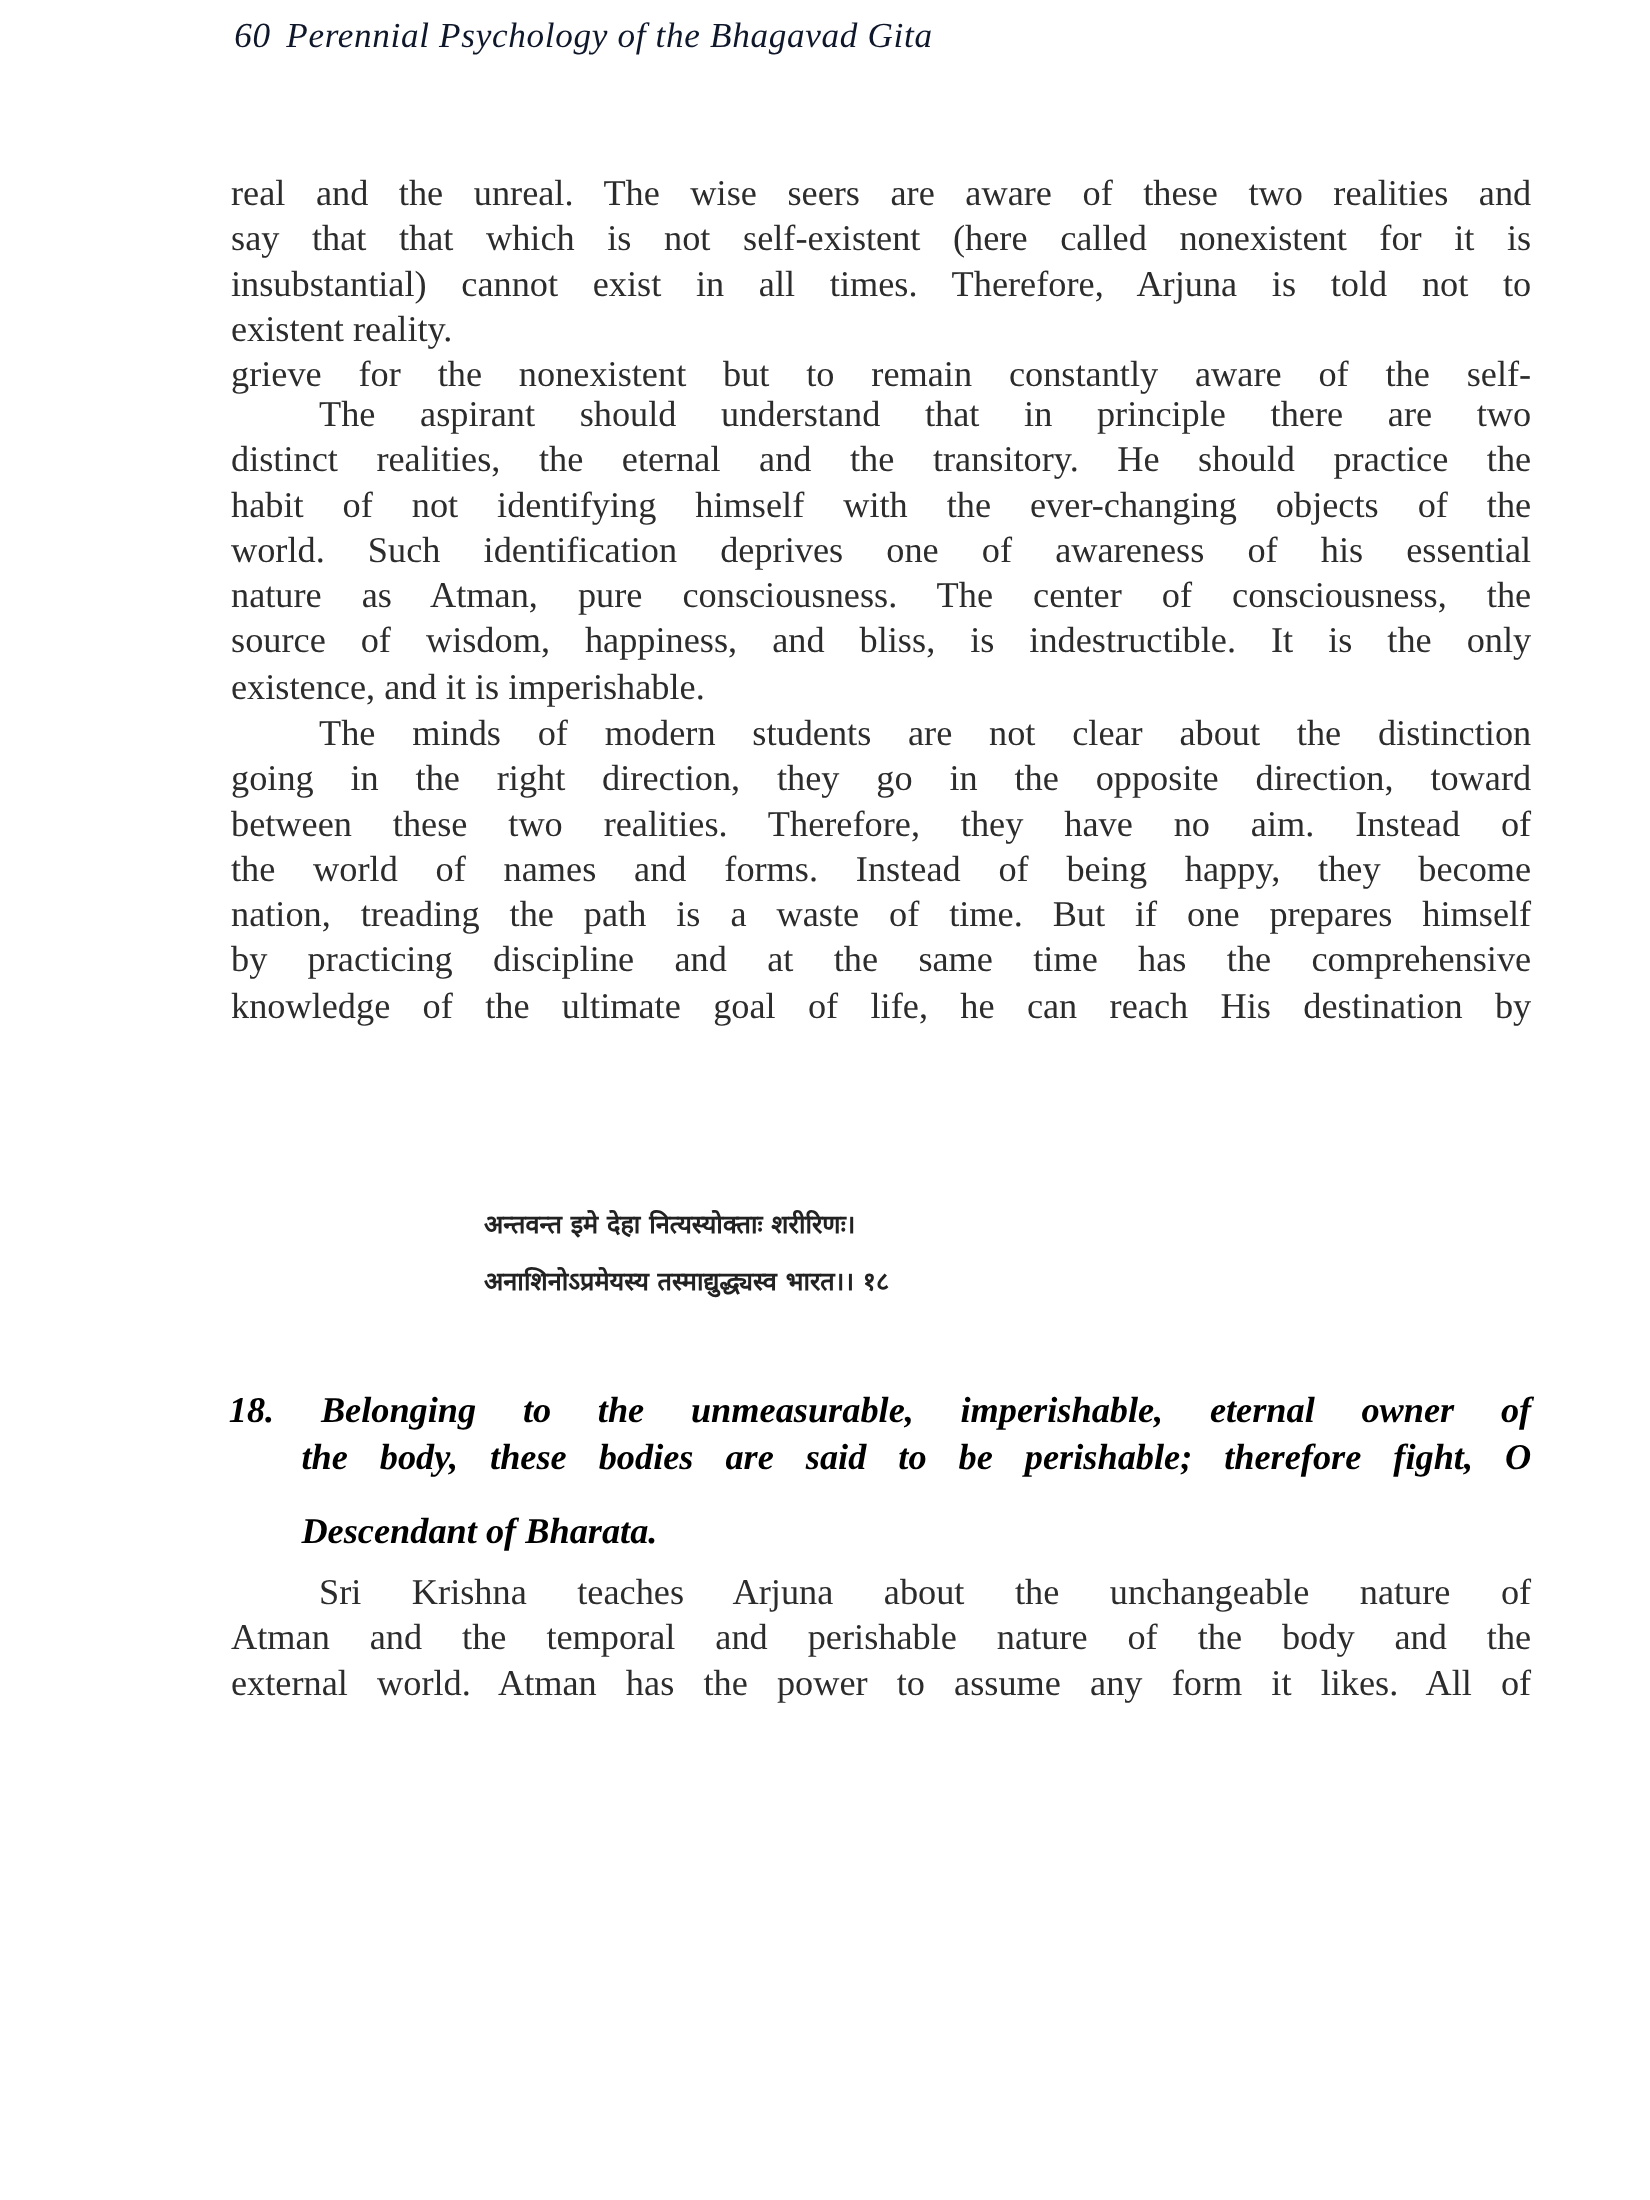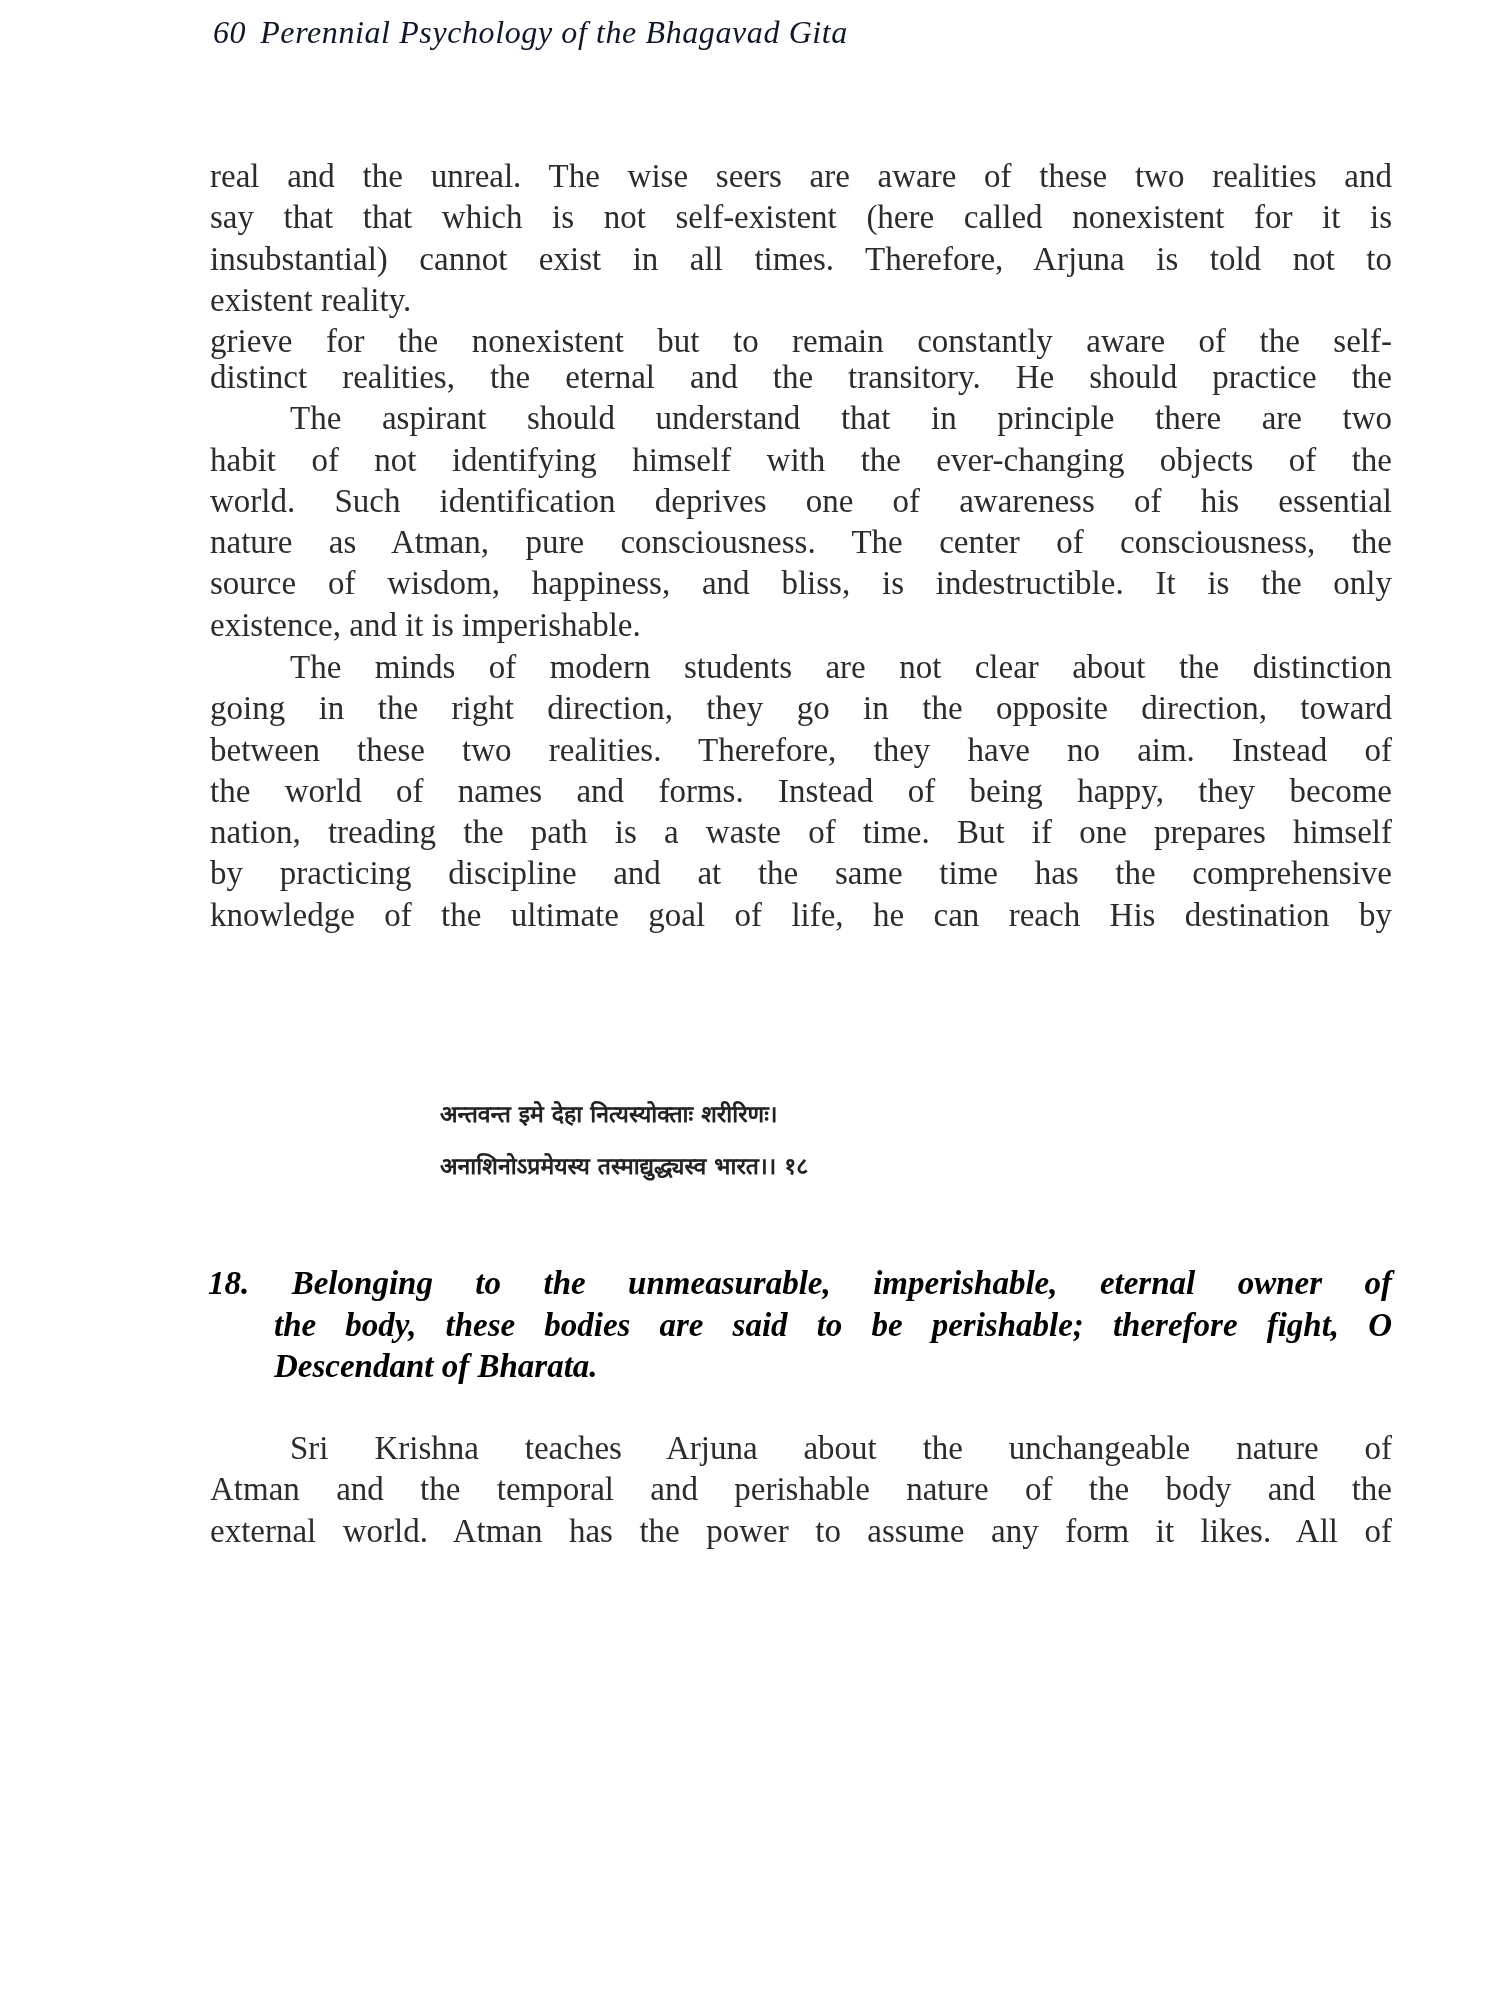--- a/index.html
+++ b/index.html
@@ -33,41 +33,41 @@
     font-family: "DejaVu Sans", sans-serif; font-weight: bold;
     font-size: 23px; line-height: 52px; color: #222; white-space: nowrap;
   }
   .verse .vline { display: block; }
   .translation {
     position: absolute; left: 208px; top: 1263px; width: 1184px;
     font-size: 33px; line-height: 41.5px; font-weight: bold; font-style: italic; color: #000000;
   }
   .translation .tline { display: block; white-space: nowrap; text-align: justify; text-align-last: justify; }
   .translation .tline.cont { padding-left: 66px; }
-  .translation .tline.last { text-align-last: left; }
+  .translation .tline.last { text-align-last: left; margin-top: 27px; }
   #p4 { top: 1428px; }
 </style>
 </head>
 <body>
 
 <div class="running-head">
   <span class="pno">60</span><span>Perennial Psychology of the Bhagavad Gita</span>
 </div>
 
 <div class="body-block" id="p1">
   <span class="line">real and the unreal. The wise seers are aware of these two realities and</span>
   <span class="line">say that that which is not self-existent (here called nonexistent for it is</span>
   <span class="line">insubstantial) cannot exist in all times. Therefore, Arjuna is told not to</span>
   <span class="line last">existent reality.</span>
   <span class="line">grieve for the nonexistent but to remain constantly aware of the self-</span>
 </div>
 
 <div class="body-block" id="p2">
+  <span class="line indent">The aspirant should understand that in principle there are two</span>
   <span class="line">distinct realities, the eternal and the transitory. He should practice the</span>
-  <span class="line indent">The aspirant should understand that in principle there are two</span>
   <span class="line">habit of not identifying himself with the ever-changing objects of the</span>
   <span class="line">world. Such identification deprives one of awareness of his essential</span>
   <span class="line">nature as Atman, pure consciousness. The center of consciousness, the</span>
   <span class="line">source of wisdom, happiness, and bliss, is indestructible. It is the only</span>
   <span class="line last">existence, and it is imperishable.</span>
 </div>
 
 <div class="body-block" id="p3">
   <span class="line indent">The minds of modern students are not clear about the distinction</span>
   <span class="line">going in the right direction, they go in the opposite direction, toward</span>

